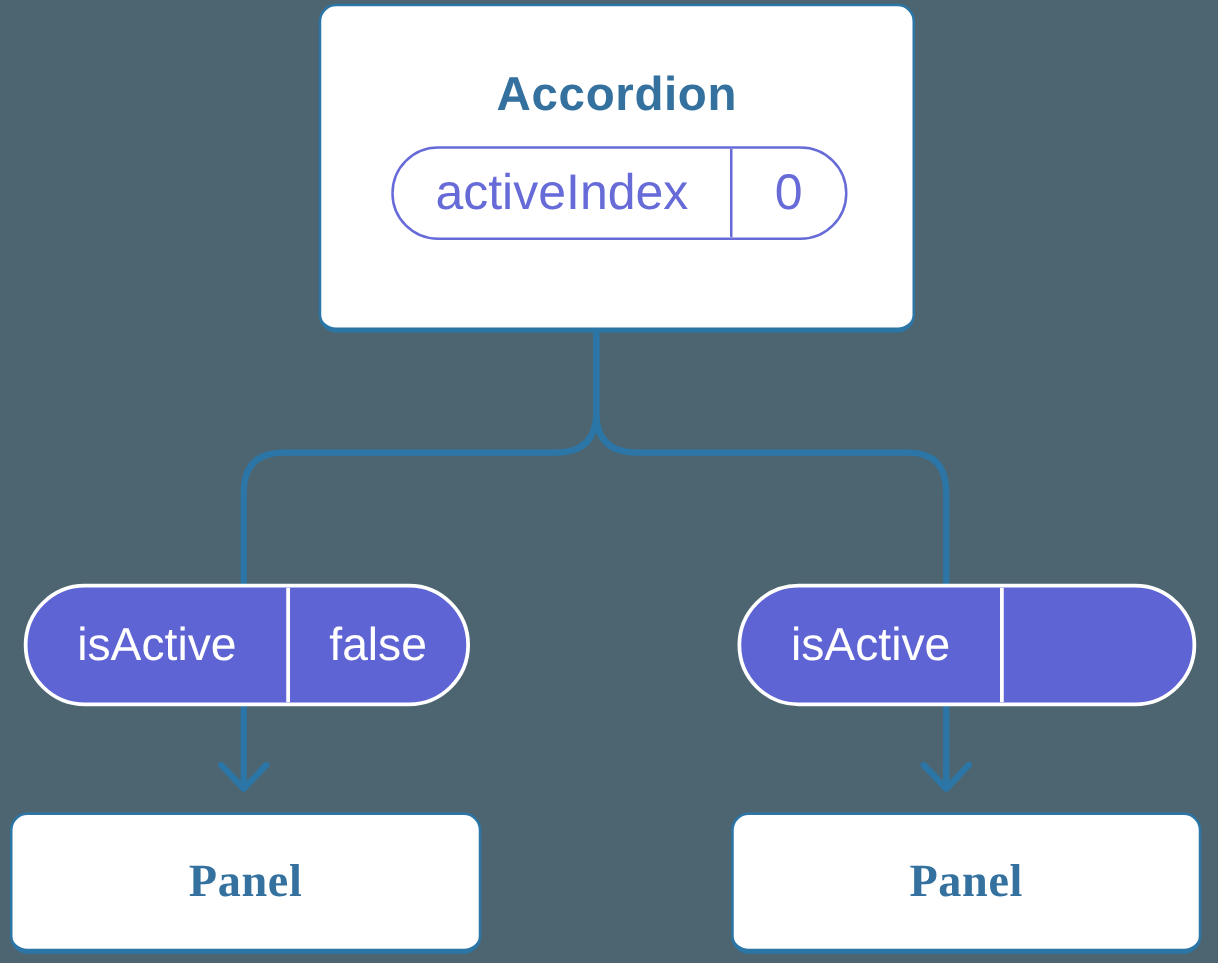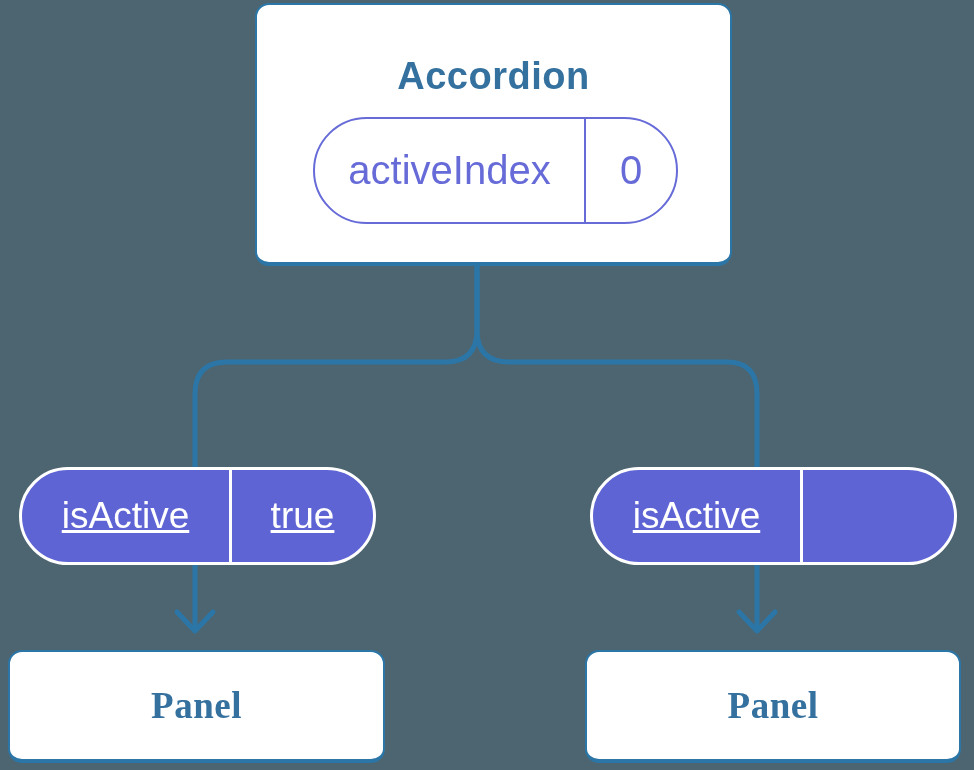--- a/index.html
+++ b/index.html
@@ -88,21 +88,20 @@
     position: absolute;
     display: flex;
     align-items: stretch;
     background: var(--pill-purple);
     border: 3px solid var(--pill-text-white);
     border-radius: 60px;
     color: var(--pill-text-white);
     font-size: 37px;
     overflow: hidden;
     z-index: 2;
-    text-decoration: underline;
   }
   .prop-pill .pill-name {
     width: 210px;
     display: flex;
     align-items: center;
     justify-content: center;
     border-right: 3px solid var(--pill-text-white);
   }
   .prop-pill .pill-value {
     flex: 1;
@@ -127,29 +126,29 @@
 
   <svg id="connector-svg" viewBox="0 0 974 770" xmlns="http://www.w3.org/2000/svg">
     <path d="M477,263 L477,330 Q477,362 445,362 L227,362 Q195,362 195,394 L195,626"></path>
     <path d="M477,263 L477,330 Q477,362 509,362 L727,362 Q757,362 757,394 L757,626"></path>
     <path d="M177,612 L195,631 L213,612"></path>
     <path d="M739,612 L757,631 L775,612"></path>
   </svg>
 
   <div class="component-card" style="left:255px; top:3px; width:477px; height:263px;">
     <div class="component-title abs" style="left:0; top:50px; width:100%; font-size:38px;">Accordion</div>
-    <div class="state-pill" style="left:56px; top:112px; width:365px; height:107px;">
+    <div class="state-pill" style="left:56px; top:112px; width:365px; height:75px;">
       <div class="pill-name">activeIndex</div>
       <div class="pill-value">0</div>
     </div>
   </div>
 
   <div class="prop-pill" style="left:19px; top:467px; width:357px; height:98px;">
     <div class="pill-name">isActive</div>
-    <div class="pill-value">true</div>
+    <div class="pill-value">false</div>
   </div>
 
   <div class="prop-pill" style="left:590px; top:467px; width:367px; height:98px;">
     <div class="pill-name">isActive</div>
   </div>
 
   <div class="component-card panel-card" style="left:8px; top:650px; width:377px; height:113px;">
     <div class="component-title">Panel</div>
   </div>
 

